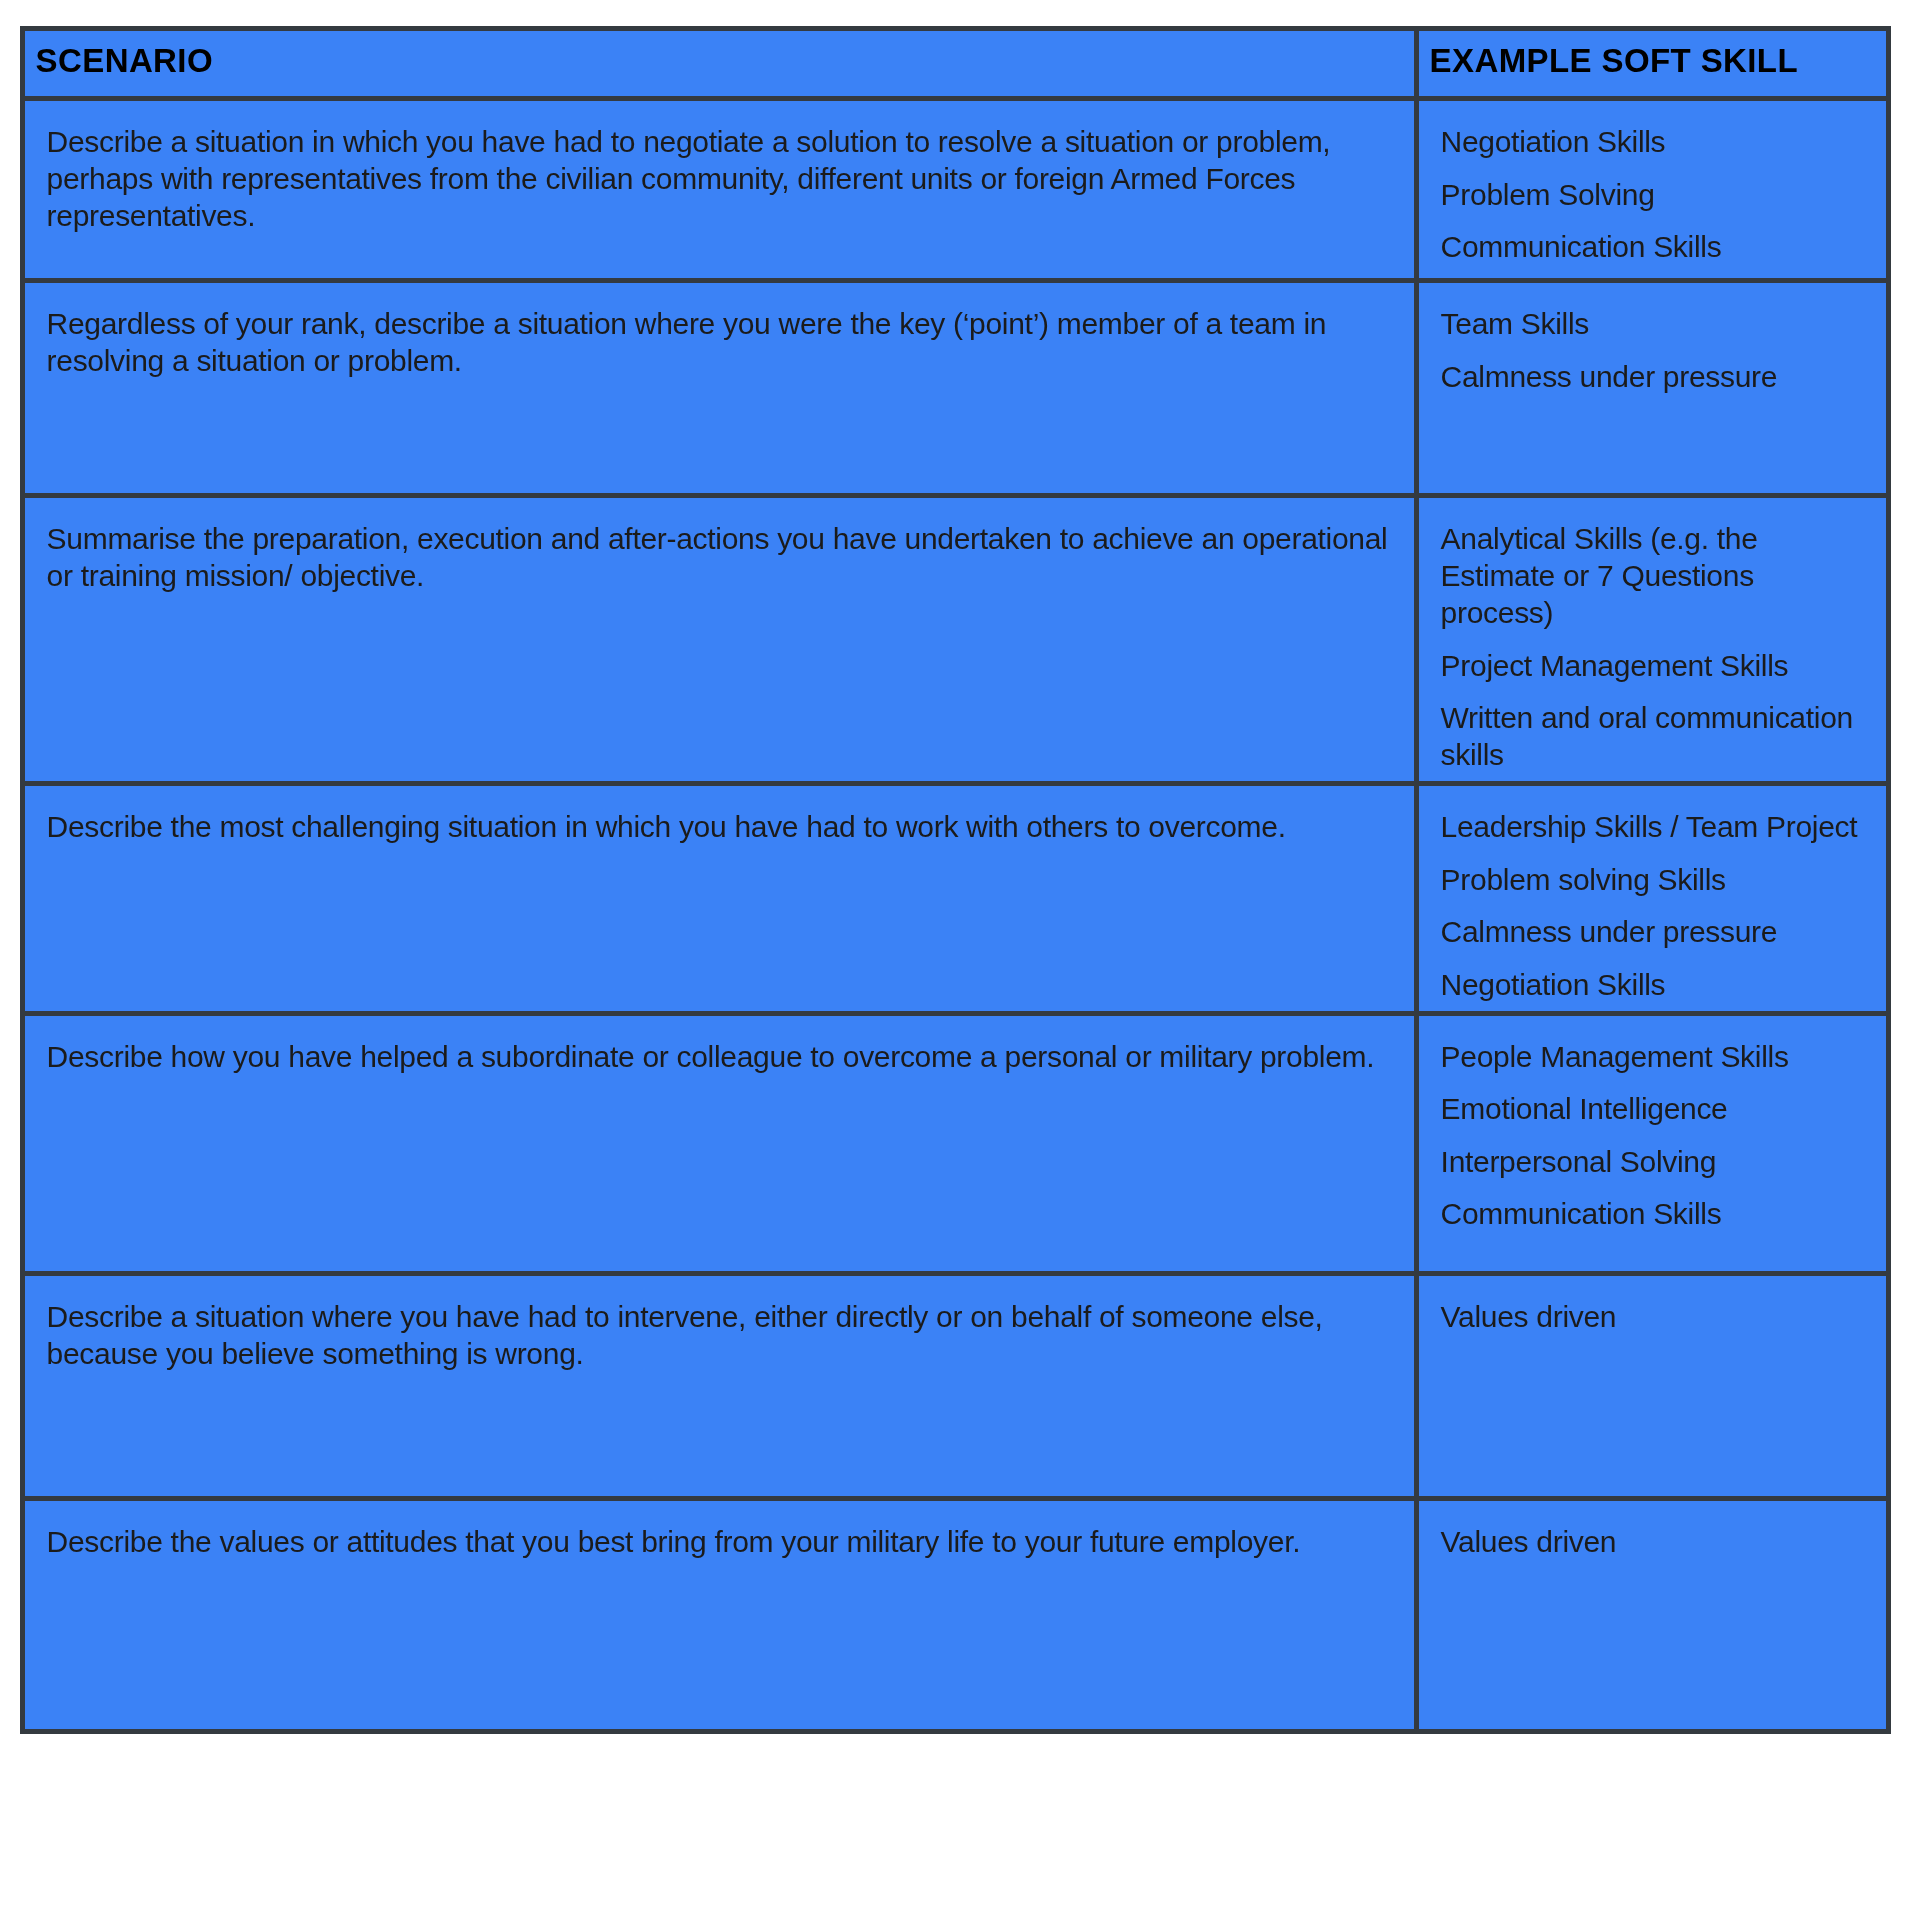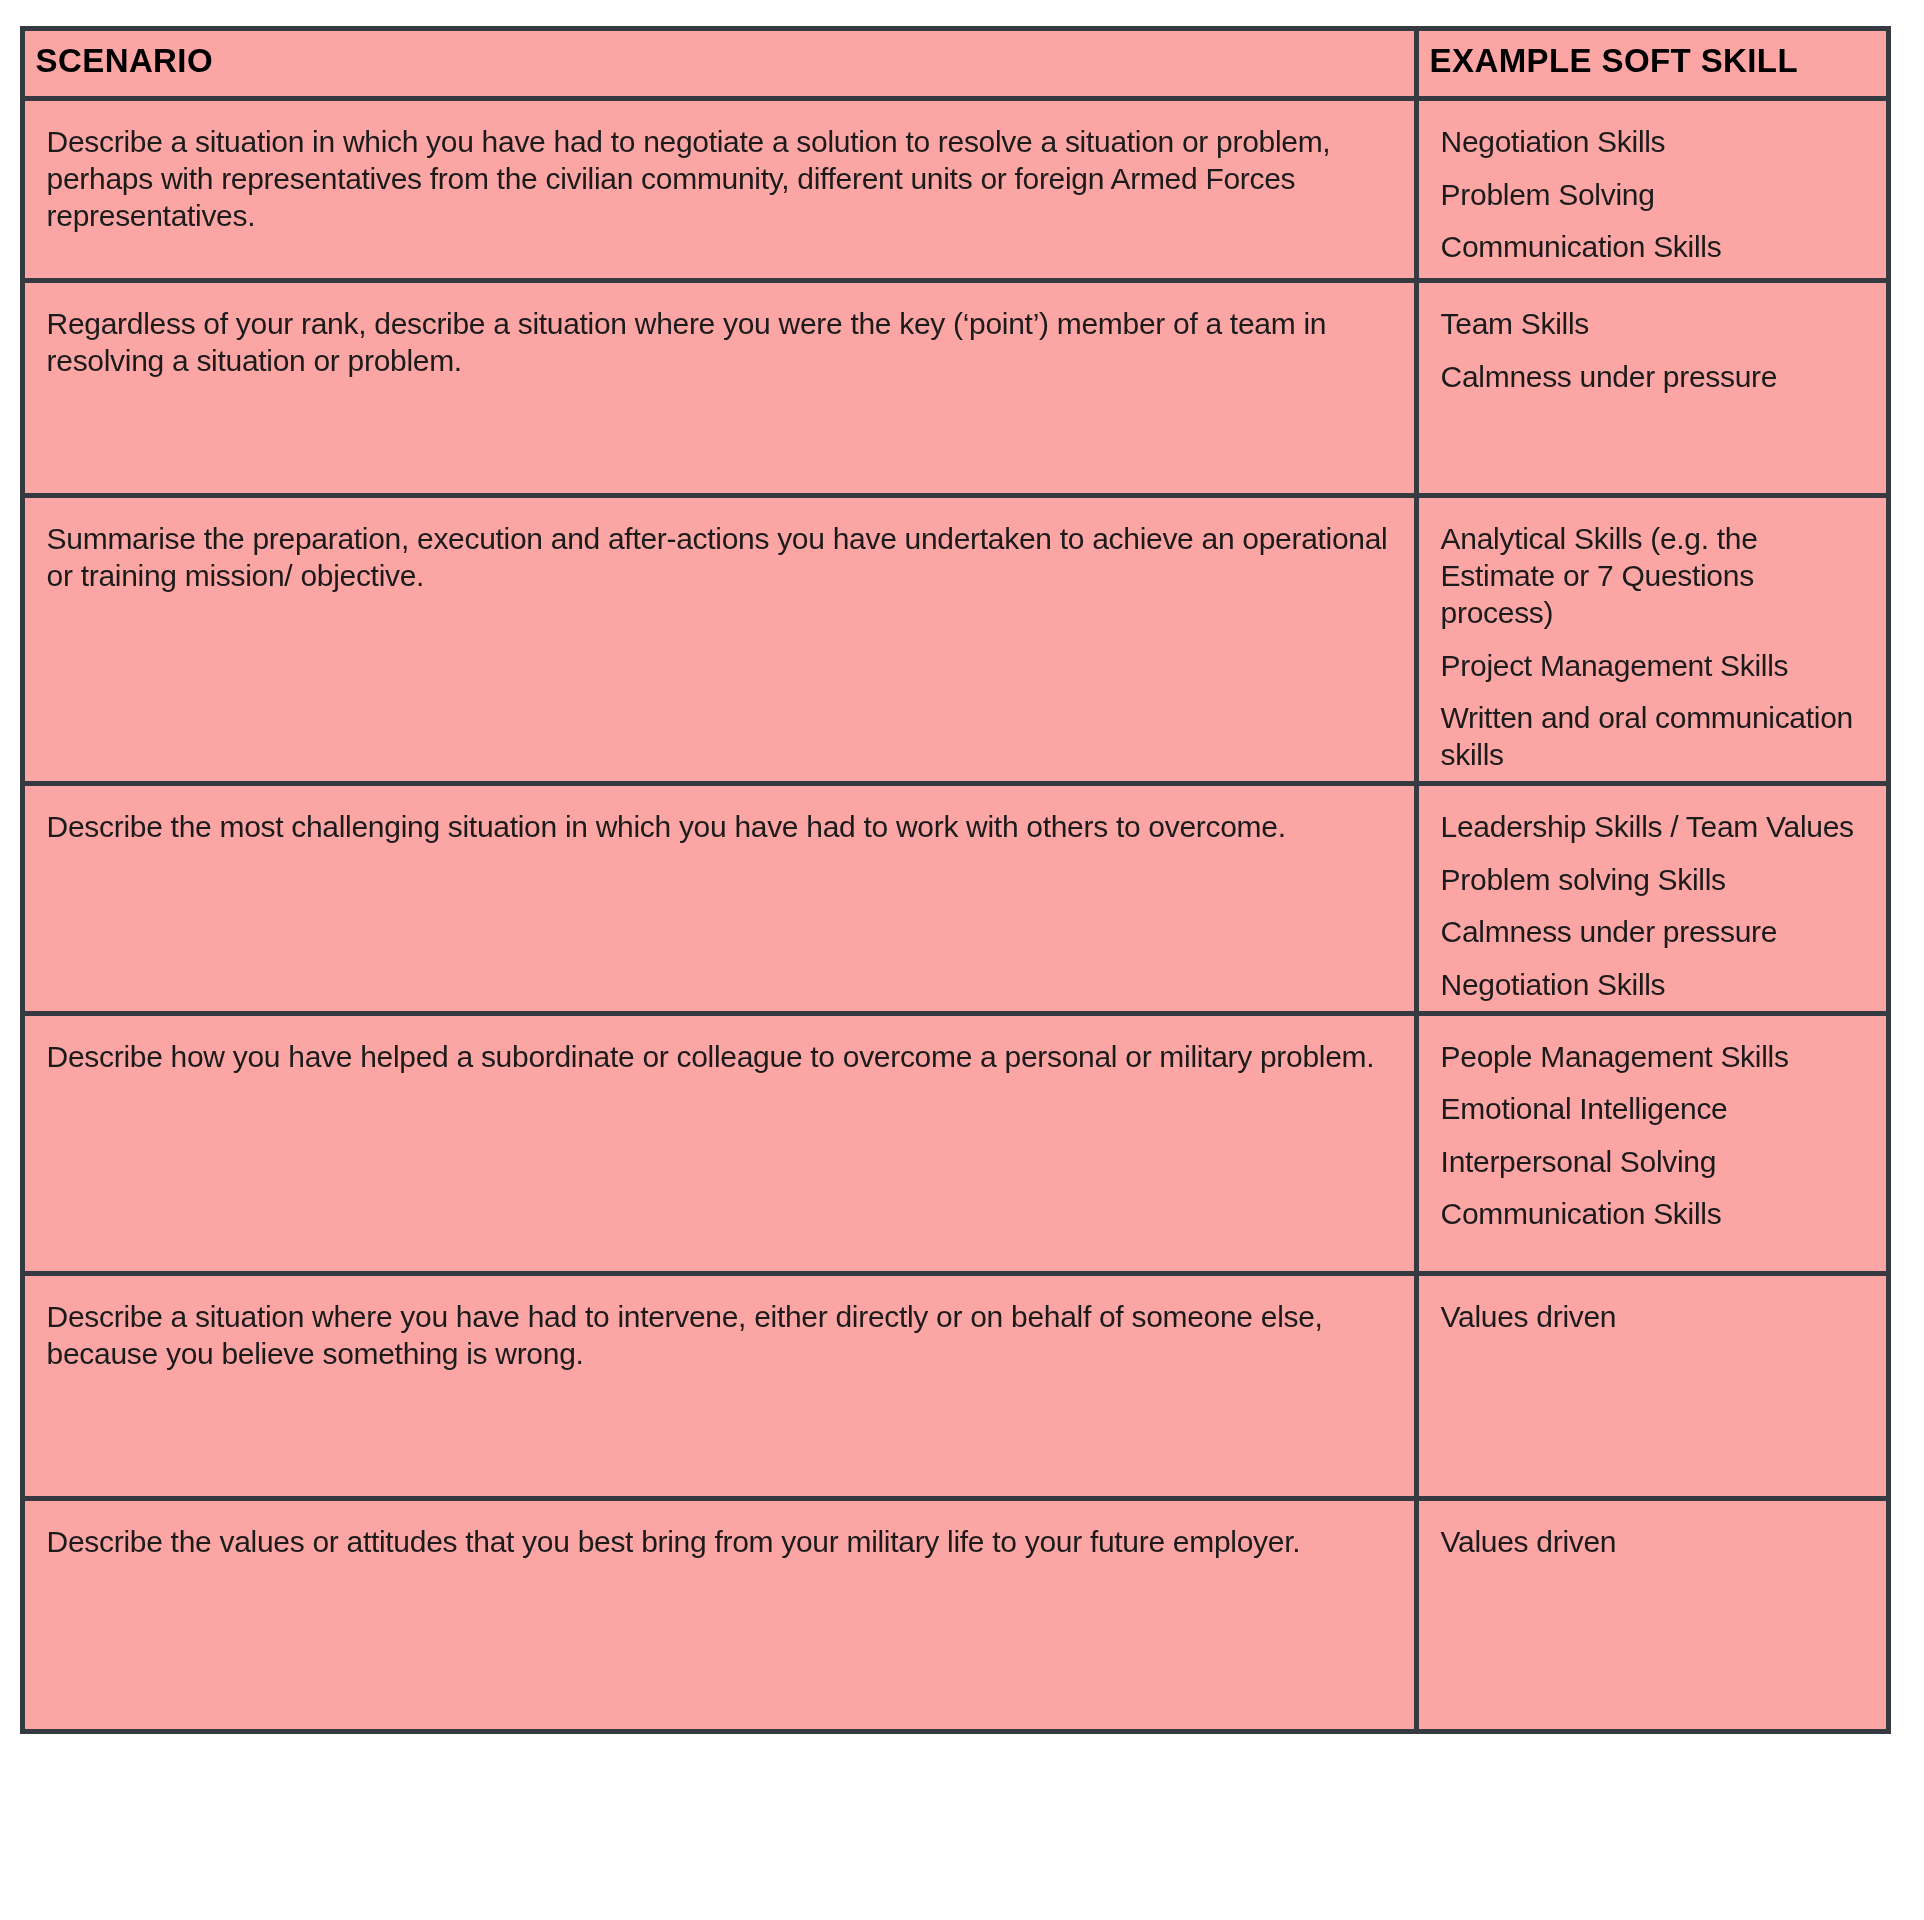--- a/index.html
+++ b/index.html
@@ -22,21 +22,21 @@
     border-collapse: collapse;
     table-layout: fixed;
   }
   col.col-scenario { width: 1394px; }
   col.col-skill    { width: auto; }
 
   th, td {
     border: 5.5px solid #343a40;
     vertical-align: top;
     padding: 11px 11px 7.8px 11px;
-    background: #fca5a5;
+    background: #3b82f6;
   }
   th {
     text-align: left;
     font-size: 33px;
     line-height: 38px;
     font-weight: bold;
     letter-spacing: 0.4px;
     color: #000000;
   }
   p.scenario, p.skill {
@@ -107,21 +107,21 @@
           <p class="skill">Project Management Skills</p>
           <p class="skill">Written and oral communication skills</p>
         </td>
   </tr>
 
   <tr>
     <td>
       <p class="scenario">Describe the most challenging situation in which you have had to work with others to overcome.</p>
     </td>
     <td>
-          <p class="skill">Leadership Skills / Team Values</p>
+          <p class="skill">Leadership Skills / Team Project</p>
           <p class="skill">Problem solving Skills</p>
           <p class="skill">Calmness under pressure</p>
           <p class="skill">Negotiation Skills</p>
         </td>
   </tr>
 
   <tr>
     <td>
       <p class="scenario">Describe how you have helped a subordinate or colleague to overcome a personal or military problem.</p>
     </td>

